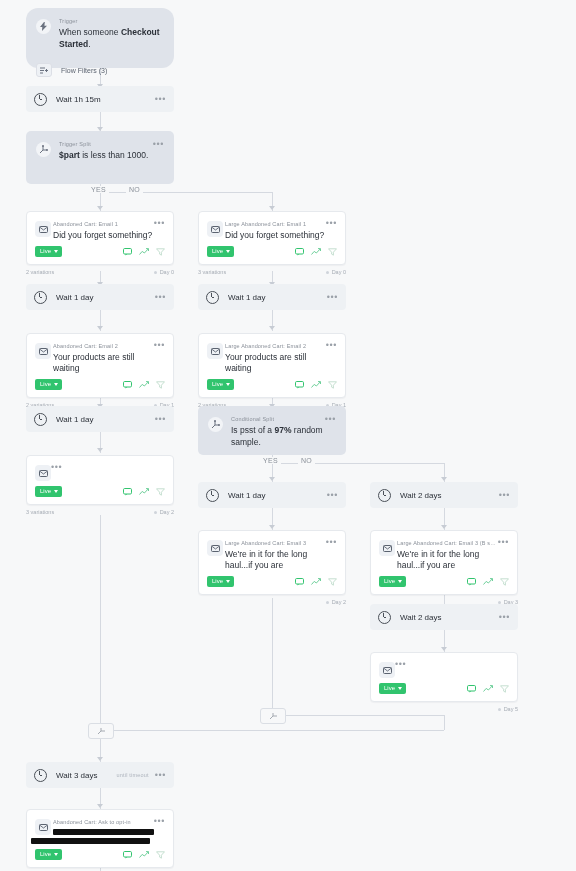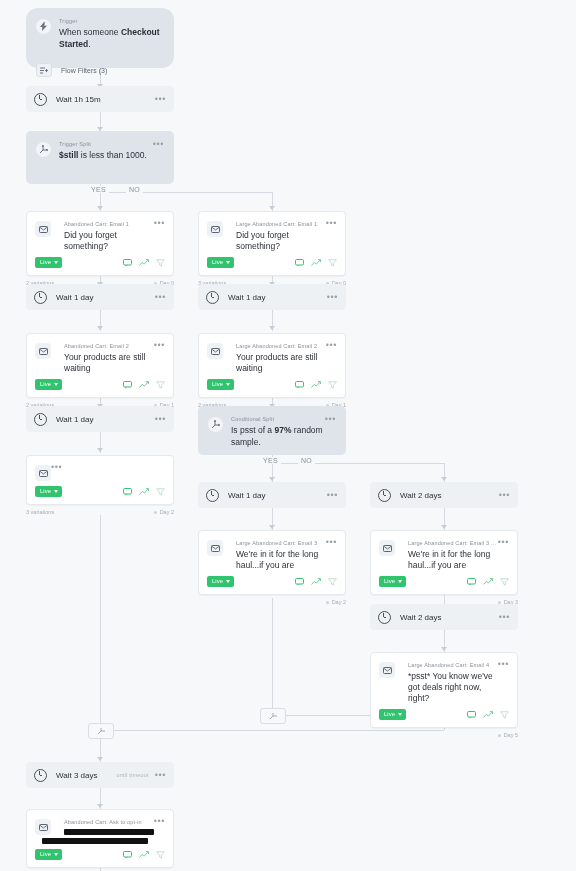--- a/index.html
+++ b/index.html
@@ -70,21 +70,21 @@
   
   .email{
     background:#ffffff;border:1px solid #e6e9ed;border-radius:4px;box-sizing:border-box;
     box-shadow:0 1px 1px rgba(20,30,50,.04);
   }
   .em-top{display:flex;align-items:flex-start;padding:8px 8px 0 8px;}
   .em-icon{
     width:16px;height:16px;border-radius:4px;background:#eef1f5;flex:0 0 auto;
     display:flex;align-items:center;justify-content:center;color:#5b6370;margin-top:1px;
   }
-  .em-body{margin-left:13px;flex:1;min-width:0;}
+  .em-body{margin-left:2px;flex:1;min-width:0;}
   .em-label{font-size:5.5px;color:#8a9099;letter-spacing:.15px;line-height:8px;white-space:nowrap;overflow:hidden;text-overflow:ellipsis;}
   .em-subject{font-size:8.5px;color:#2b3038;line-height:11px;margin-top:2px;}
   .em-redact{height:6px;background:#111;border-radius:1px;margin-top:3px;}
   .em-foot{display:flex;align-items:center;padding:5px 8px 7px 8px;}
   .badge{
     background:#31c46e;color:#fff;font-size:6px;border-radius:2px;
     padding:2px 4px 2px 5px;display:inline-flex;align-items:center;gap:3px;line-height:7px;
   }
   .badge .caret{width:0;height:0;border-left:2.5px solid transparent;border-right:2.5px solid transparent;border-top:3px solid #fff;}
   .em-actions{margin-left:auto;display:flex;align-items:center;gap:7px;}
@@ -222,21 +222,21 @@
   <div class="node split" style="left:26px;top:131px;width:148px;height:53px;">
     <div class="split-icon">
       <svg width="9" height="9" viewBox="0 0 9 9">
           <path d="M1 8 L4 5 M4 5 L4 1 M4 5 L8 5" stroke="#6b7280" stroke-width="1" fill="none"></path>
           <circle cx="4" cy="1" r="1" fill="#6b7280"></circle>
           <circle cx="8" cy="5" r="1" fill="#6b7280"></circle>
         </svg>
     </div>
     <div class="split-txt">
       <div class="split-label">Trigger Split</div>
-      <div class="split-title"><b>$still</b><span> is less than 1000.</span></div>
+      <div class="split-title"><b>$part</b><span> is less than 1000.</span></div>
     </div>
     <div class="dots">•••</div>
   </div>
 
   <div class="node" style="left:26px;top:211px;width:148px;">
     <div class="email">
       <div class="em-top">
         <div class="em-icon">
           <svg width="9" height="7" viewBox="0 0 9 7">
               <rect x="0.5" y="0.5" width="8" height="6" rx="1" fill="none" stroke="#5b6370" stroke-width="1"></rect>
@@ -622,24 +622,20 @@
 
   <div class="node" style="left:370px;top:652px;width:148px;">
     <div class="email">
       <div class="em-top">
         <div class="em-icon">
           <svg width="9" height="7" viewBox="0 0 9 7">
               <rect x="0.5" y="0.5" width="8" height="6" rx="1" fill="none" stroke="#5b6370" stroke-width="1"></rect>
               <path d="M0.8 1.2 L4.5 4 L8.2 1.2" fill="none" stroke="#5b6370" stroke-width="0.9"></path>
             </svg>
         </div>
-        <div class="em-body">
-          <div class="em-label">Large Abandoned Cart: Email 4</div>
-          <div class="em-subject">*psst* You know we've got deals right now, right?</div>
-        </div>
         <div class="dots">•••</div>
       </div>
       <div class="em-foot">
         <div class="badge">
             <span>Live</span>
             <span class="caret"></span>
           </div>
         <div class="em-actions">
           <span>
               <svg width="9" height="8" viewBox="0 0 9 8">

